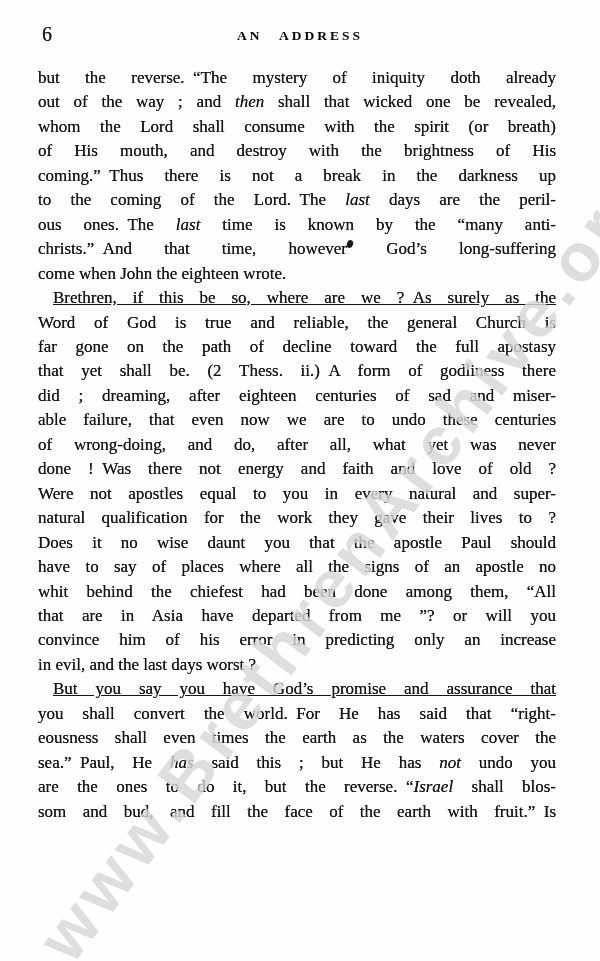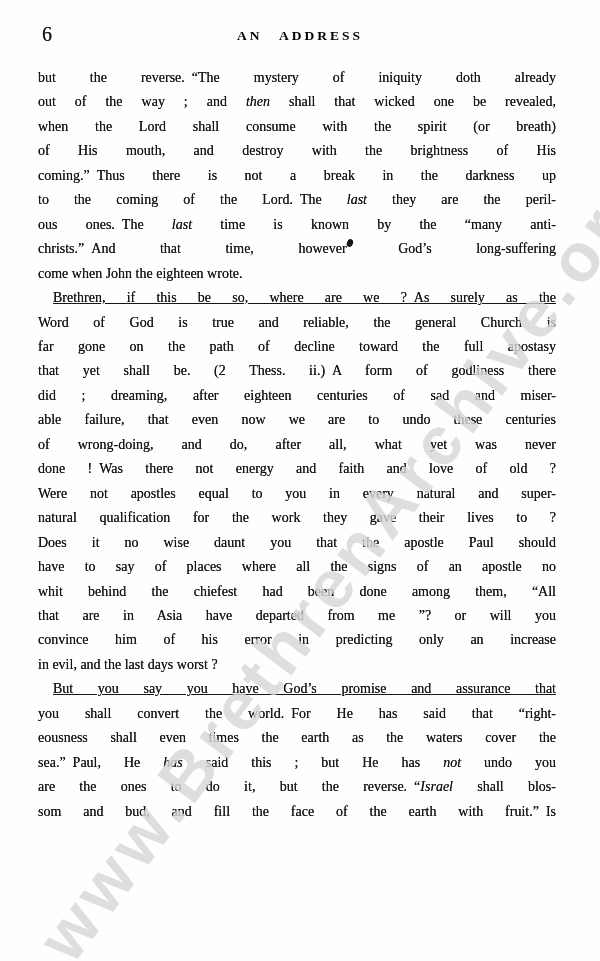--- a/index.html
+++ b/index.html
@@ -29,21 +29,21 @@
     font-weight: bold;
     letter-spacing: 3px;
     word-spacing: 11px;
     color: #000000;
   }
   .text-block {
     position: absolute;
     left: 38px;
     top: 66px;
     width: 518px;
-    font-size: 14px;
+    font-size: 17px;
     line-height: 24.45px;
     text-shadow: 0 0 0.55px rgba(25,25,25,0.9);
   }
   .para { margin: 0; }
   .para.indent .line:first-child { text-indent: 15px; text-decoration: underline; }
   .line {
     text-align: justify;
     text-align-last: justify;
     white-space: normal;
   }
@@ -78,24 +78,24 @@
 </head>
 <body>
 
 <div class="page">
   <div class="page-number">6</div>
   <div class="running-title">AN ADDRESS</div>
   <div class="text-block">
       <div class="para">
         <div class="line"><span>but the reverse. “The mystery of iniquity doth already</span></div>
         <div class="line"><span>out of the way ; and </span><span class="it">then</span><span> shall that wicked one be revealed,</span></div>
-        <div class="line"><span>when the Lord shall consume with the spirit (or breath)</span></div>
+        <div class="line"><span>whom the Lord shall consume with the spirit (or breath)</span></div>
         <div class="line"><span>of His mouth, and destroy with the brightness of His</span></div>
         <div class="line"><span>coming.” Thus there is not a break in the darkness up</span></div>
-        <div class="line"><span>to the coming of the Lord. The </span><span class="it">last</span><span> they are the peril-</span></div>
+        <div class="line"><span>to the coming of the Lord. The </span><span class="it">last</span><span> days are the peril-</span></div>
         <div class="line"><span>ous ones. The </span><span class="it">last</span><span> time is known by the “many anti-</span></div>
         <div class="line"><span>christs.” And that time, however</span><span class="blot"></span><span> God’s long-suffering</span></div>
         <div class="line end"><span>come when John the eighteen wrote.</span></div>
       </div>
       <div class="para indent">
         <div class="line"><span>Brethren, if this be so, where are we ? As surely as the</span></div>
         <div class="line"><span>Word of God is true and reliable, the general Church is</span></div>
         <div class="line"><span>far gone on the path of decline toward the full apostasy</span></div>
         <div class="line"><span>that yet shall be. (2 Thess. ii.) A form of godliness there</span></div>
         <div class="line"><span>did ; dreaming, after eighteen centuries of sad and miser-</span></div>

